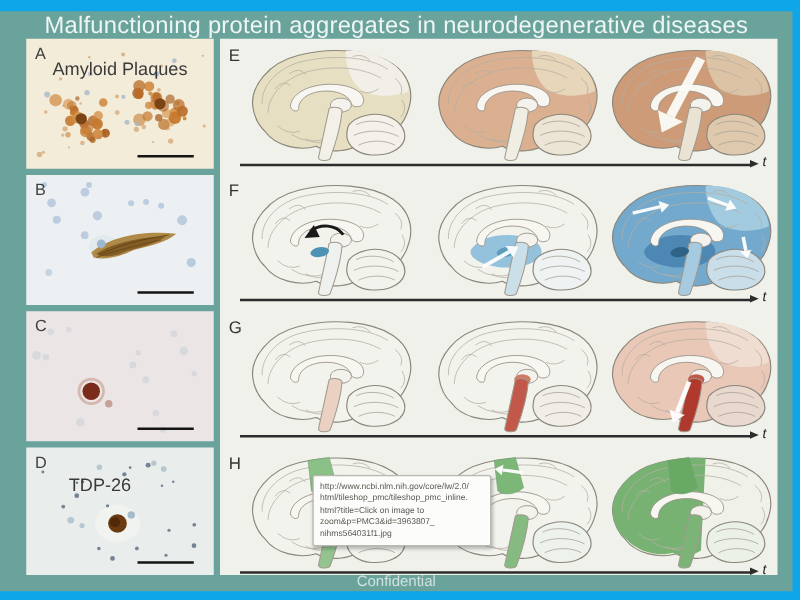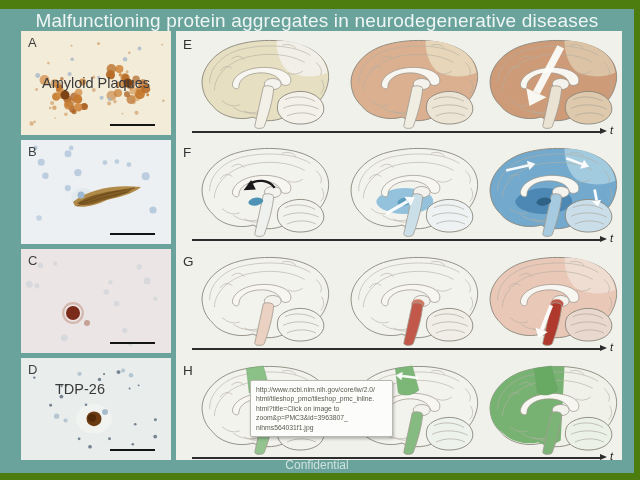--- a/index.html
+++ b/index.html
@@ -1,17 +1,17 @@
 <!DOCTYPE html>
 <html><head>
 <meta charset="utf-8">
 <style>
   html,body{margin:0;padding:0;}
   body{width:640px;height:480px;overflow:hidden;font-family:"Liberation Sans",sans-serif;}
-  .stage{position:relative;width:640px;height:480px;background:#4d7c0f;}
+  .stage{position:relative;width:640px;height:480px;background:#0ea5e9;}
   .slide{position:absolute;left:0;top:9px;width:634px;height:464px;}
   .title{position:absolute;top:1px;left:0;width:100%;text-align:center;
          font-size:19px;letter-spacing:.2px;color:#eef6f4;}
   .figure{position:absolute;left:0;top:0;width:100%;height:100%;}
   .mpanel{position:absolute;left:21px;width:150px;background:#fff;overflow:hidden;}
   .mpanel svg{position:absolute;left:0;top:0;width:100%;height:100%;}
   .pletter{position:absolute;left:7px;top:4px;font-size:13px;color:#3f3f3f;z-index:3;}
   .caption{position:absolute;z-index:3;color:#3a3a3a;font-size:14.5px;white-space:pre-line;line-height:1.25;}
   .scalebar{position:absolute;right:16px;bottom:9px;width:45px;height:2.5px;background:#141414;z-index:3;}
   .rpanel{position:absolute;left:176px;top:22px;width:446px;height:429px;}
@@ -121,21 +121,21 @@
               <circle cx="48.6" cy="43.1" r="2.1" fill="#a6b8ca" opacity="0.8"></circle>
               <circle cx="51.2" cy="28.2" r="1.8" fill="#a6b8ca" opacity="0.8"></circle>
               <circle cx="88.6" cy="68.1" r="1.8" fill="#a6b8ca" opacity="0.8"></circle>
               <circle cx="104.1" cy="28.2" r="2.2" fill="#a6b8ca" opacity="0.8"></circle>
               <circle cx="77.7" cy="46.5" r="1.7" fill="#a6b8ca" opacity="0.8"></circle>
               <circle cx="118.5" cy="17.5" r="1.9" fill="#a6b8ca" opacity="0.8"></circle>
               <circle cx="80.6" cy="66.7" r="2.0" fill="#a6b8ca" opacity="0.8"></circle>
               <circle cx="16.7" cy="44.5" r="2.4" fill="#a6b8ca" opacity="0.8"></circle>
             </svg>
             <div class="pletter">A</div>
-            <div class="caption" style="left:0px;top:16px;width:100%;text-align:center;margin-top:27px;">Amyloid Plaques</div>
+            <div class="caption" style="left:0px;top:16px;width:100%;text-align:center;">Amyloid Plaques</div>
             <div class="scalebar"></div>
           </div>
           <div class="mpanel" style="top: 131px; height: 104px; background: rgb(237, 240, 242);">
             <svg viewBox="0 0 150 104" preserveAspectRatio="none">
               <circle cx="83.9" cy="22.6" r="2.4" fill="#a9c2d8" opacity="0.75"></circle>
               <circle cx="14.5" cy="7.7" r="2.2" fill="#a9c2d8" opacity="0.75"></circle>
               <circle cx="20.2" cy="22.3" r="3.5" fill="#a9c2d8" opacity="0.75"></circle>
               <circle cx="124.7" cy="36.2" r="4.0" fill="#a9c2d8" opacity="0.75"></circle>
               <circle cx="47.0" cy="13.7" r="3.5" fill="#a9c2d8" opacity="0.75"></circle>
               <circle cx="56.9" cy="32.6" r="3.7" fill="#a9c2d8" opacity="0.75"></circle>

